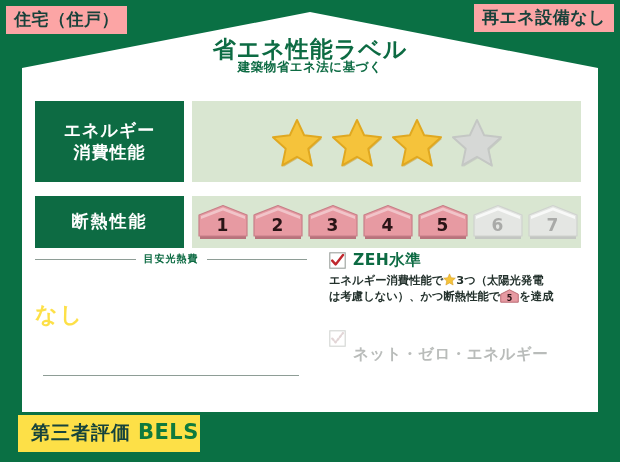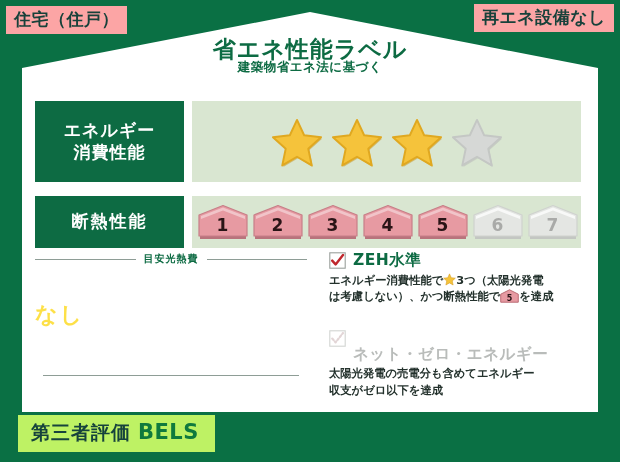--- a/index.html
+++ b/index.html
@@ -147,22 +147,22 @@
     color:#23312c;font-weight:bold;
     margin-top:4px;
     letter-spacing:0px;
   }
   .inline-star{display:inline-block;vertical-align:-2px;width:13px;height:13px;}
   .inline-badge{display:inline-block;vertical-align:-3px;width:19px;height:14px;}
 
   
   #bels{
     position:absolute;left:18px;bottom:10px;
-    background:#bef264;
-    padding:5px 16px 6px 13px;
+    background:#fde047;
+    padding:5px 1px 6px 13px;
     display:flex;align-items:baseline;gap:7px;
     white-space:nowrap;
   }
   #bels .jp{color:#16433c;font-size:19px;font-weight:bold;letter-spacing:1px;}
   #bels .en{color:#0f7a3d;font-size:21px;font-weight:bold;letter-spacing:.5px;}
 </style>
 </head>
 <body>
 
 <div id="board">
@@ -304,24 +304,20 @@
       </div>
 
       <div class="check-block block-off">
         <div class="check-head">
           <svg class="cbox" viewBox="0 0 17 17">
             <rect x="0.8" y="0.8" width="15.4" height="15.4" fill="#fff" stroke="#d2d5d2" stroke-width="1.1"></rect>
             <path d="M3.2 8.6 L6.6 12.4 L14.0 3.0" fill="none" stroke="#e2d5d6" stroke-width="2.2" stroke-linecap="round" stroke-linejoin="round" stroke-dasharray="2 2"></path>
           </svg>
           <span class="head-text">ネット・ゼロ・エネルギー</span>
         </div>
-        <div class="desc">
-          <span>太陽光発電の売電分も含めてエネルギー</span><br>
-          <span>収支がゼロ以下を達成</span>
-        </div>
       </div>
 
     </div>
   </div>
 
   <div id="bels">
     <span class="jp">第三者評価</span>
     <span class="en">BELS</span>
   </div>
 

